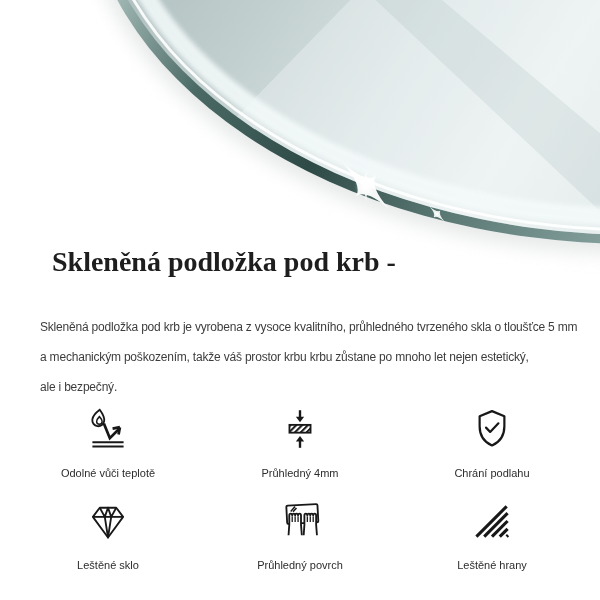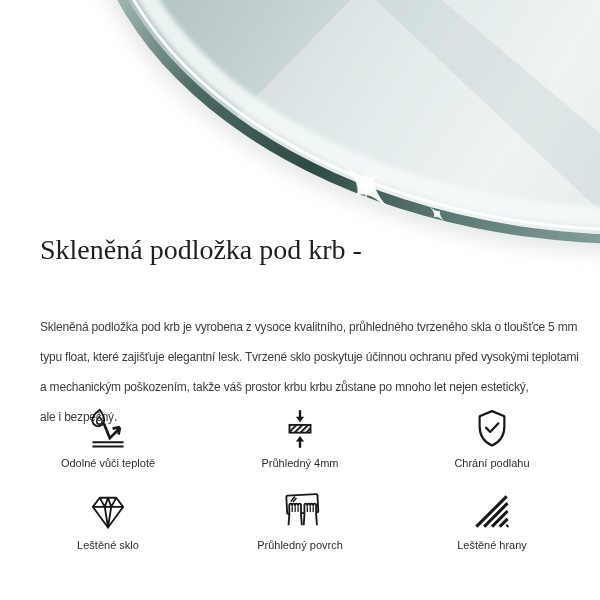--- a/index.html
+++ b/index.html
@@ -10,21 +10,21 @@
            font-family:"Liberation Serif","DejaVu Serif",serif;
            font-size:28px;line-height:34px;color:#1e1e1e;font-weight:400;}
   .heading span{display:block;}
   .paragraph{position:absolute;left:40px;top:312px;width:530px;
              font-size:12px;line-height:30px;color:#3d3d3d;letter-spacing:-0.2px;}
   .paragraph div{white-space:nowrap;}
   .features{position:absolute;top:407px;left:0;width:600px;box-sizing:border-box;
             padding:0 12px;display:grid;grid-template-columns:repeat(3,1fr);row-gap:19px;}
   .feature{display:flex;flex-direction:column;align-items:center;}
   .feature .icon-box{height:44px;width:48px;display:flex;align-items:center;justify-content:center;}
-  .feature .label{margin-top:6px;font-size:11px;line-height:13px;color:#2d2d2d;text-align:center;}
+  .feature .label{margin-top:16px;font-size:11px;line-height:13px;color:#2d2d2d;text-align:center;}
   svg{display:block;}
 </style>
 </head>
 <body>
 
 <div class="page">
 
   <div class="hero">
     <svg width="600" height="290" viewBox="0 0 600 290">
       <defs>
@@ -73,27 +73,26 @@
           <path transform="scale(0.5)" d="M0,-33 Q1.8,-3 14,0 Q1.8,3 0,33 Q-1.8,3 -14,0 Q-1.8,-3 0,-33 Z" opacity="0.9"></path>
         </g>
       </g>
       <g transform="translate(437,214) scale(0.35)">
         <circle r="6" fill="#fff" opacity="0.9" filter="url(#soft2)"></circle>
         <path transform="rotate(-45)" d="M0,-30 Q1.8,-3 13,0 Q1.8,3 0,30 Q-1.8,3 -13,0 Q-1.8,-3 0,-30 Z" fill="#fff" opacity="0.9"></path>
       </g>
     </svg>
   </div>
 
-  <h1 class="heading" style="margin:0;font-weight:400;">
+  <h1 class="heading" style="margin:12px;font-weight:700;">
     <span>Skleněná podložka pod krb -</span>
   </h1>
 
   <div class="paragraph">
     <div>Skleněná podložka pod krb je vyrobena z vysoce kvalitního, průhledného tvrzeného skla o tloušťce 5 mm</div>
-    <div>typu float, které zajišťuje elegantní lesk. Tvrzené sklo poskytuje účinnou ochranu před vysokými teplotami</div>
     <div>a mechanickým poškozením, takže váš prostor krbu krbu zůstane po mnoho let nejen estetický,</div>
     <div>ale i bezpečný.</div>
   </div>
 
   <div class="features">
 
     <div class="feature">
       <div class="icon-box">
         <svg width="44" height="44" viewBox="0 0 48 48" fill="none" stroke="#181818" stroke-width="2">
           <path transform="rotate(8 14 10)" d="M14,3 C14,3 7.5,9.5 7.5,14.5 a6.5,6.5 0 0 0 13,0 C20.5,9.5 14,3 14,3 Z"></path>

